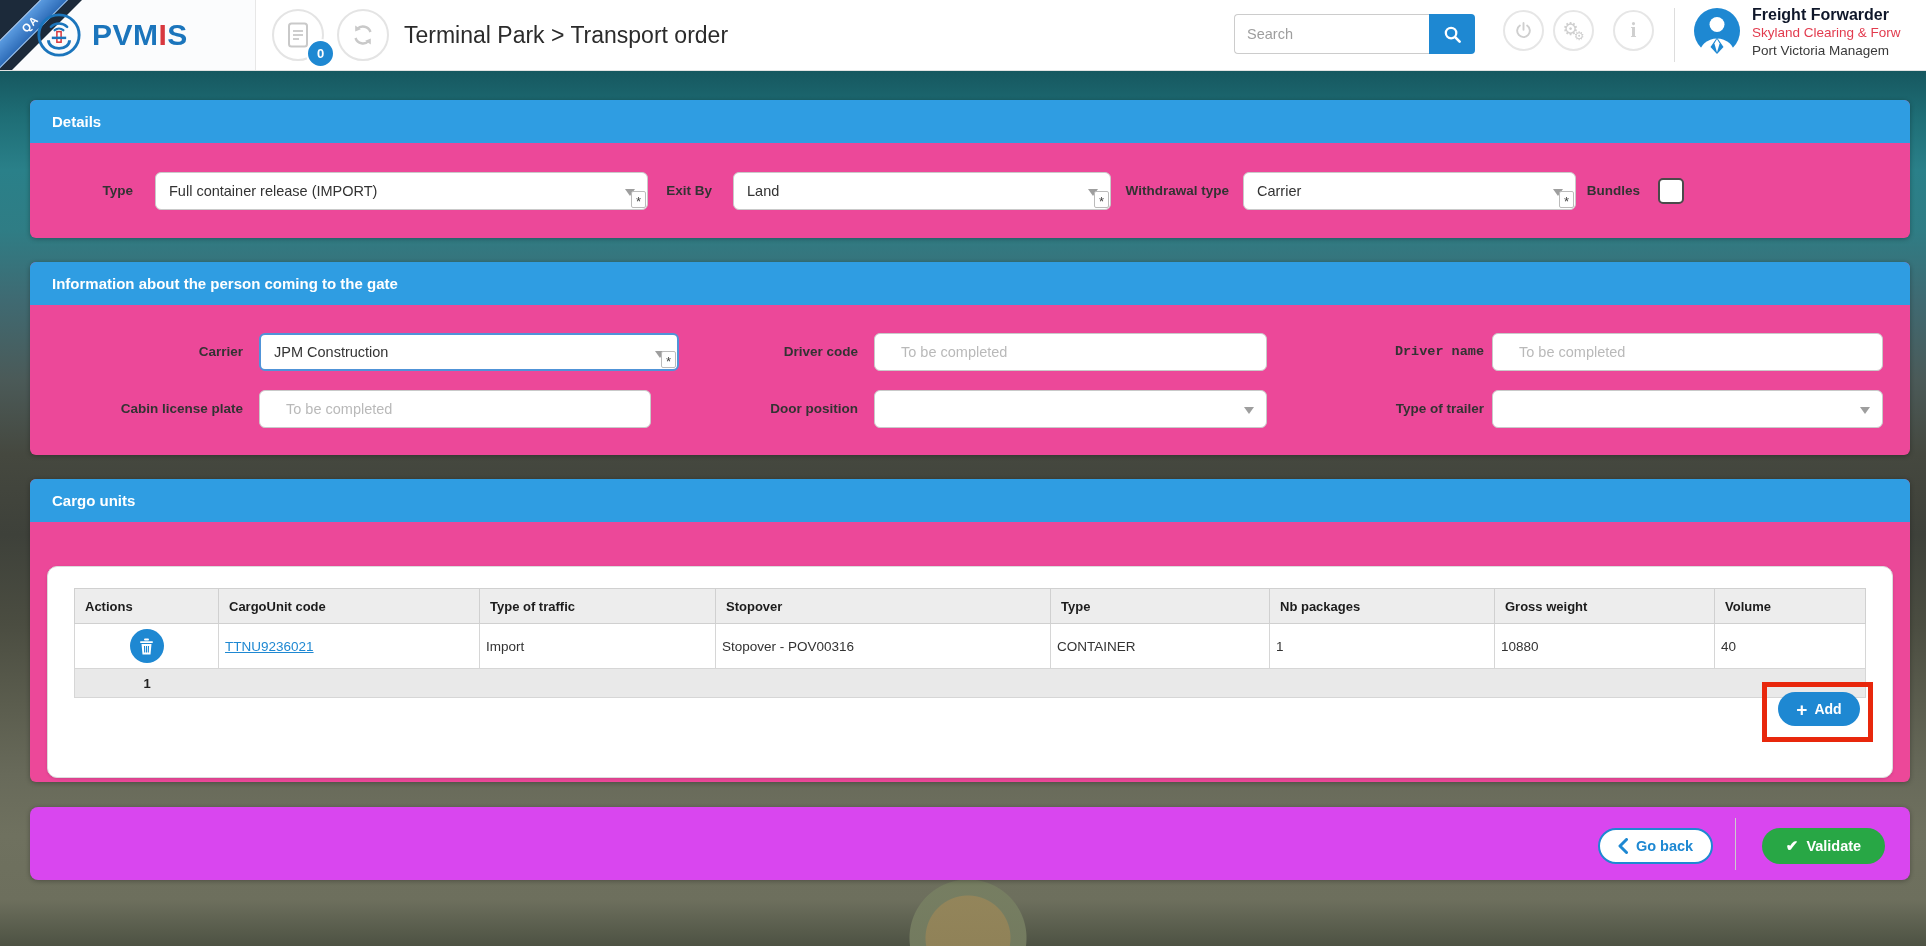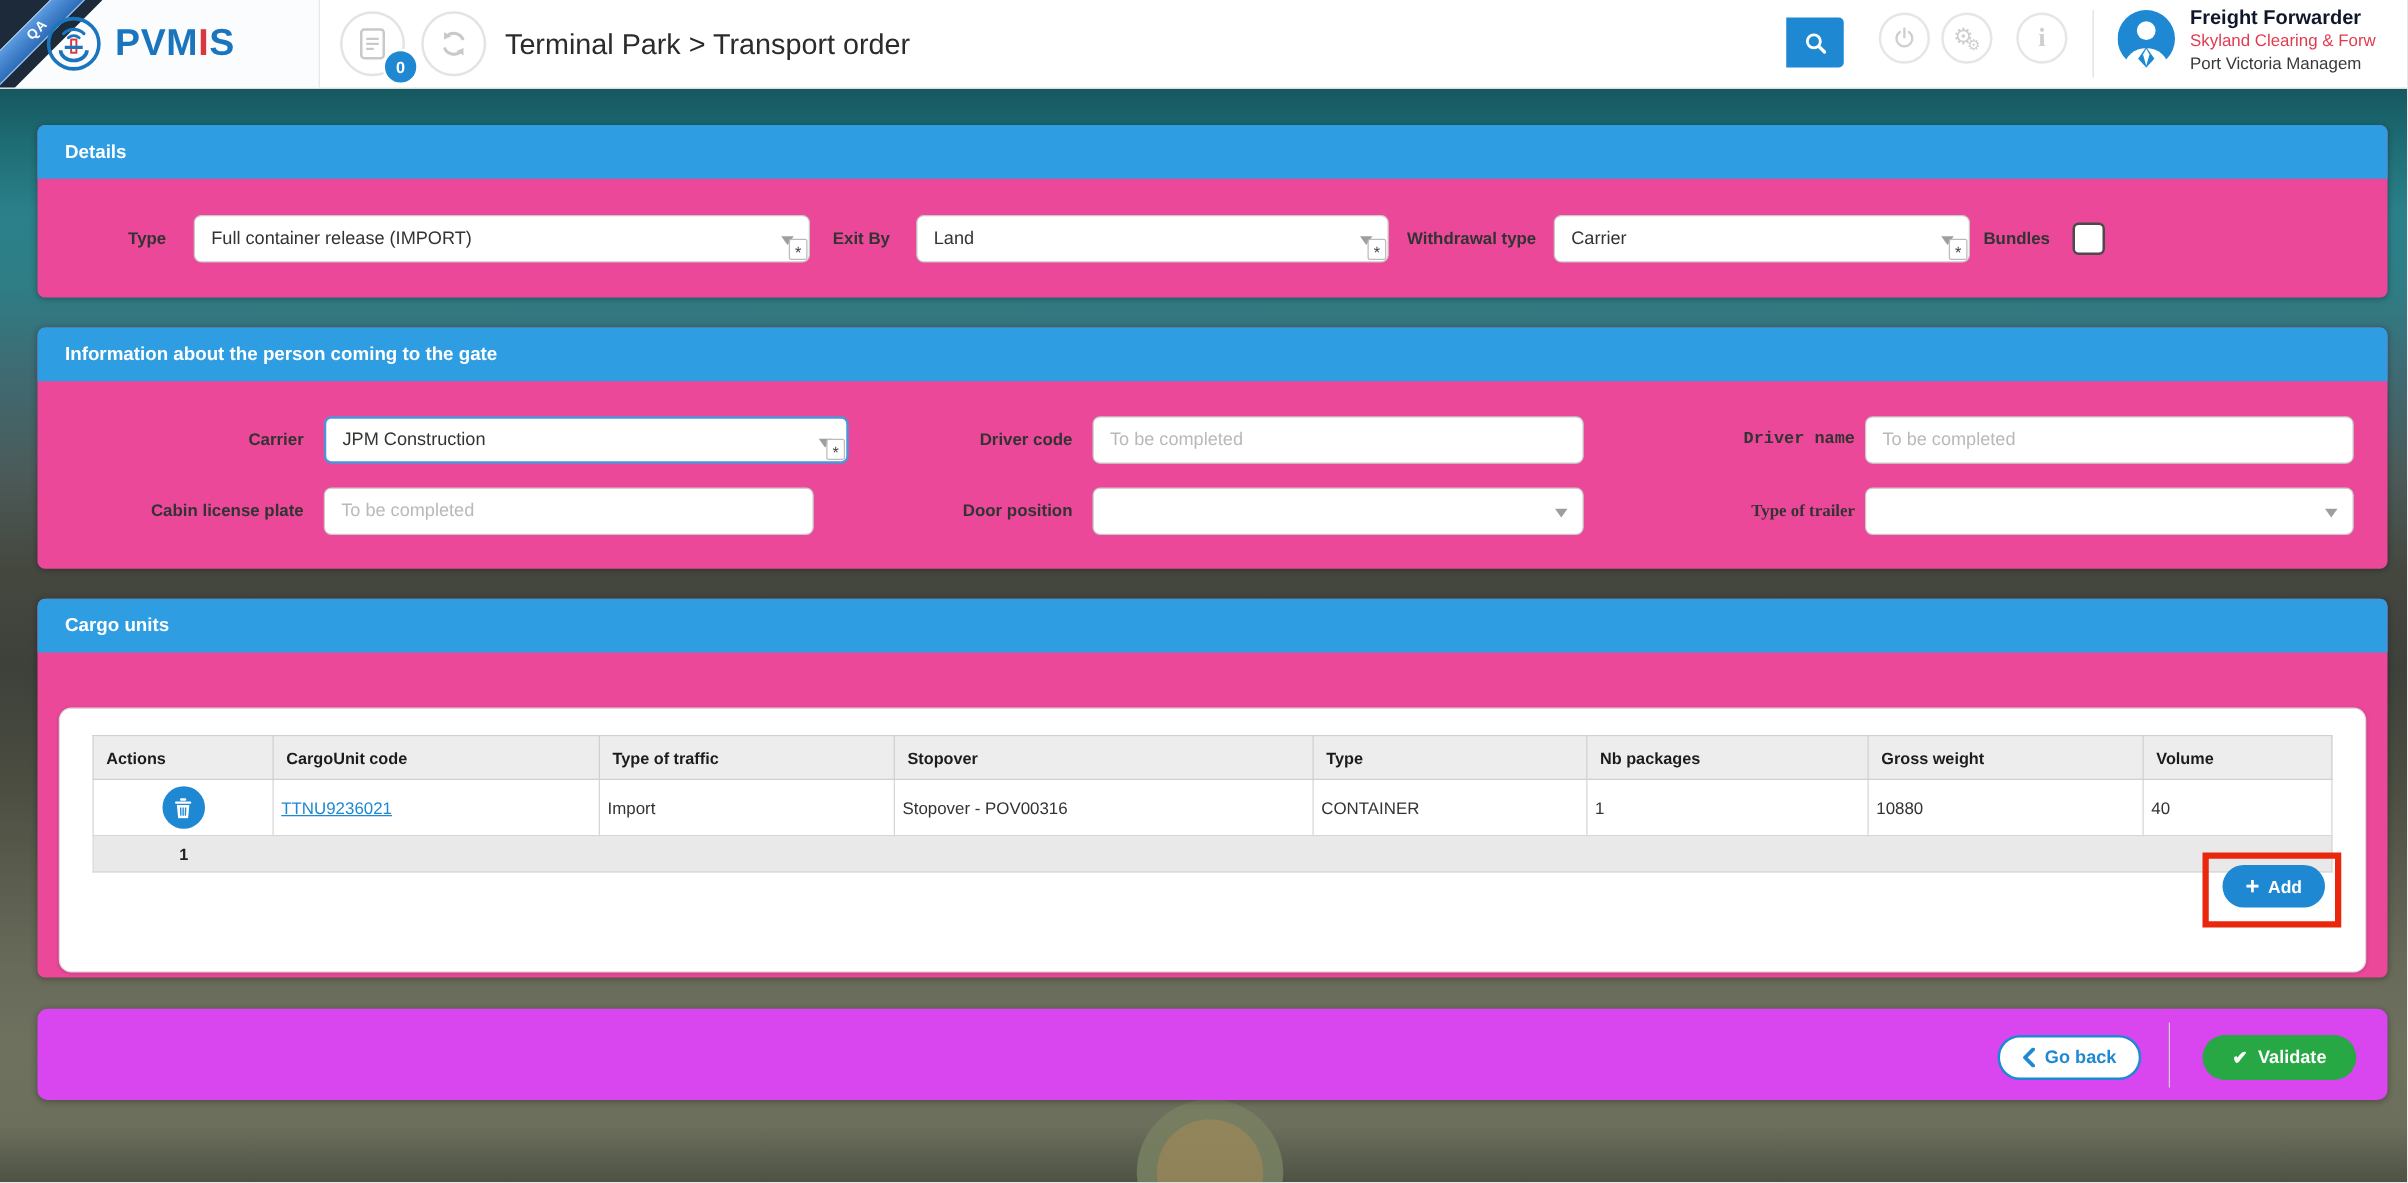--- a/index.html
+++ b/index.html
@@ -63,21 +63,21 @@
 
   .flabel{position:absolute;font-size:13.5px;font-weight:bold;color:#333;line-height:38px;text-align:right;white-space:nowrap;}
   .field{position:absolute;height:38px;box-sizing:border-box;background:#fff;border:1px solid #c9c9c9;border-radius:6px;
     font-size:14.5px;color:#333;line-height:36px;padding:0 34px 0 13px;white-space:nowrap;overflow:hidden;}
   .field.focused{border:2px solid #5094d8;line-height:34px;}
   .caret{position:absolute;right:12px;top:16px;width:0;height:0;border-left:5.5px solid transparent;border-right:5.5px solid transparent;
     border-top:7px solid #9e9e9e;}
   .req{position:absolute;right:1px;bottom:1px;width:15px;height:17px;border:1px solid #bbb;border-radius:2px;background:#fff;
     font-size:13px;line-height:20px;text-align:center;color:#444;box-sizing:border-box;}
   .tinput{position:absolute;height:38px;box-sizing:border-box;background:#fff;border:1px solid #c9c9c9;border-radius:6px;
-    font-size:14.5px;color:#333;padding:0 13px;outline:none;font-family:"Liberation Sans",sans-serif;}
+    font-size:14.5px;color:#333;padding:0 26px;outline:none;font-family:"Liberation Sans",sans-serif;}
   .tinput::placeholder{color:#b9b9b9;}
   .checkbox{position:absolute;width:26px;height:26px;appearance:none;-webkit-appearance:none;border:2px solid #4a4a4a;border-radius:5px;
     background:#fff;margin:0;box-sizing:border-box;}
 
   
   .inner-card{position:absolute;left:17px;top:63px;width:1846px;height:212px;border:1px solid #dcdcdc;border-radius:10px;
     background:#fff;box-shadow:0 1px 3px rgba(0,0,0,.12);box-sizing:border-box;margin-top:24px;}
   table.cargo{position:absolute;left:26px;top:21px;width:1791px;border-collapse:collapse;table-layout:fixed;
     font-size:13.5px;background:#fff;}
   table.cargo th{background:#ededed;border:1px solid #d0d0d0;height:34px;text-align:left;padding:0 10px;font-size:13px;color:#1c1c1c;}
@@ -141,20 +141,21 @@
       <svg width="24" height="24" viewBox="0 0 24 24">
         <path d="M19.5 9 A8 8 0 0 0 6 6.2" fill="none" stroke="#c9c9c9" stroke-width="2.4"></path>
         <polygon points="4.2,2.6 4.2,8.6 9.8,6.2" fill="#c9c9c9"></polygon>
         <path d="M4.5 15 A8 8 0 0 0 18 17.8" fill="none" stroke="#c9c9c9" stroke-width="2.4"></path>
         <polygon points="19.8,21.4 19.8,15.4 14.2,17.8" fill="#c9c9c9"></polygon>
       </svg>
     </div>
 
     <div class="page-title">Terminal Park &gt; Transport order</div>
 
+    <input class="search-input" value="" placeholder="Search" style="">
     <button class="search-btn">
       <svg width="19" height="19" viewBox="0 0 20 20">
         <circle cx="8.5" cy="8.5" r="5.5" fill="none" stroke="#fff" stroke-width="2.4"></circle>
         <line x1="12.8" y1="12.8" x2="17.5" y2="17.5" stroke="#fff" stroke-width="2.8" stroke-linecap="round"></line>
       </svg>
     </button>
 
     <div class="icon-circle" style="left:1503px;">
       <svg width="19" height="19" viewBox="0 0 24 24" fill="none" stroke="#cfcfcf" stroke-width="2.4" stroke-linecap="round">
         <path d="M7.4 5.8a8 8 0 1 0 9.2 0"></path>
@@ -235,21 +236,21 @@
 
     <div class="flabel" style="left:53px;top:128px;width:160px;">Cabin license plate</div>
     <input class="tinput" style="left: 229px; top: 128px; width: 392px;" value="" placeholder="To be completed">
 
     <div class="flabel" style="left:698px;top:128px;width:130px;">Door position</div>
     <div class="field" style="left:844px;top:128px;width:393px;">
       <span></span>
       <span class="caret"></span>
     </div>
 
-    <div class="flabel" style="left:1324px;top:128px;width:130px;font-family:Liberation Serif, serif;">Type of trailer</div>
+    <div class="flabel" style="left:1324px;top:128px;width:130px;">Type of trailer</div>
     <div class="field" style="left:1462px;top:128px;width:391px;">
       <span></span>
       <span class="caret"></span>
     </div>
   </div>
 
   <div class="card" id="cargo-card">
     <div class="card-header">Cargo units</div>
 
     <div class="inner-card">

